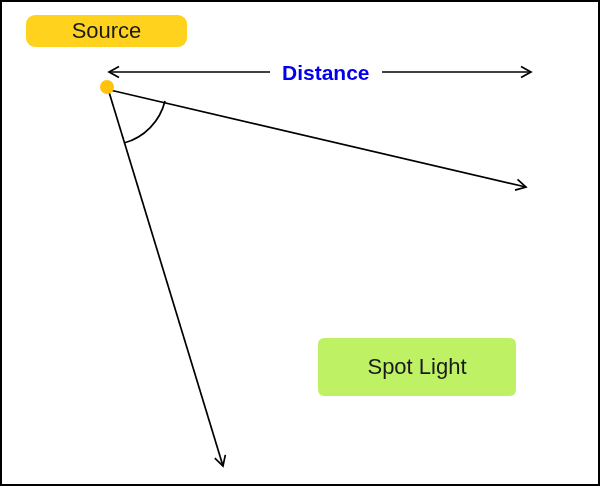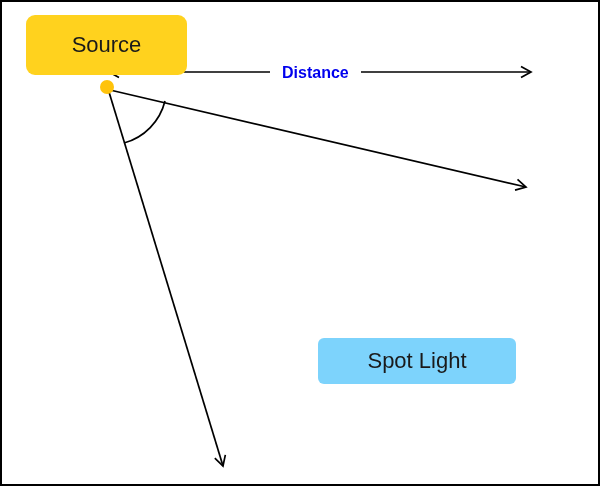--- a/index.html
+++ b/index.html
@@ -23,32 +23,32 @@
     position: absolute;
     display: flex;
     align-items: center;
     justify-content: center;
     font-size: 22px;
     color: #1a1a1a;
     cursor: pointer;
   }
   #source-node {
     left: 24px; top: 13px;
-    width: 161px; height: 60px;
+    width: 161px; height: 32px;
     background: #ffd21e;
     border-radius: 9px;
   }
   #spotlight-node {
     left: 316px; top: 336px;
-    width: 198px; height: 46px;
-    background: #7dd3fc;
+    width: 198px; height: 58px;
+    background: #bef264;
     border-radius: 6px;
     align-items: center;
   }
-  .float-label { position: absolute; font-size: 16px; line-height: 24px; }
+  .float-label { position: absolute; font-size: 21px; line-height: 24px; }
   #distance-label {
     left: 268px; top: 59px;
     padding: 0 12px;
     background: #ffffff;
     color: #0000ee;
     font-weight: bold;
   }
   #angle-label {
     left: 172px; top: 141px;
     color: #ee0000;

